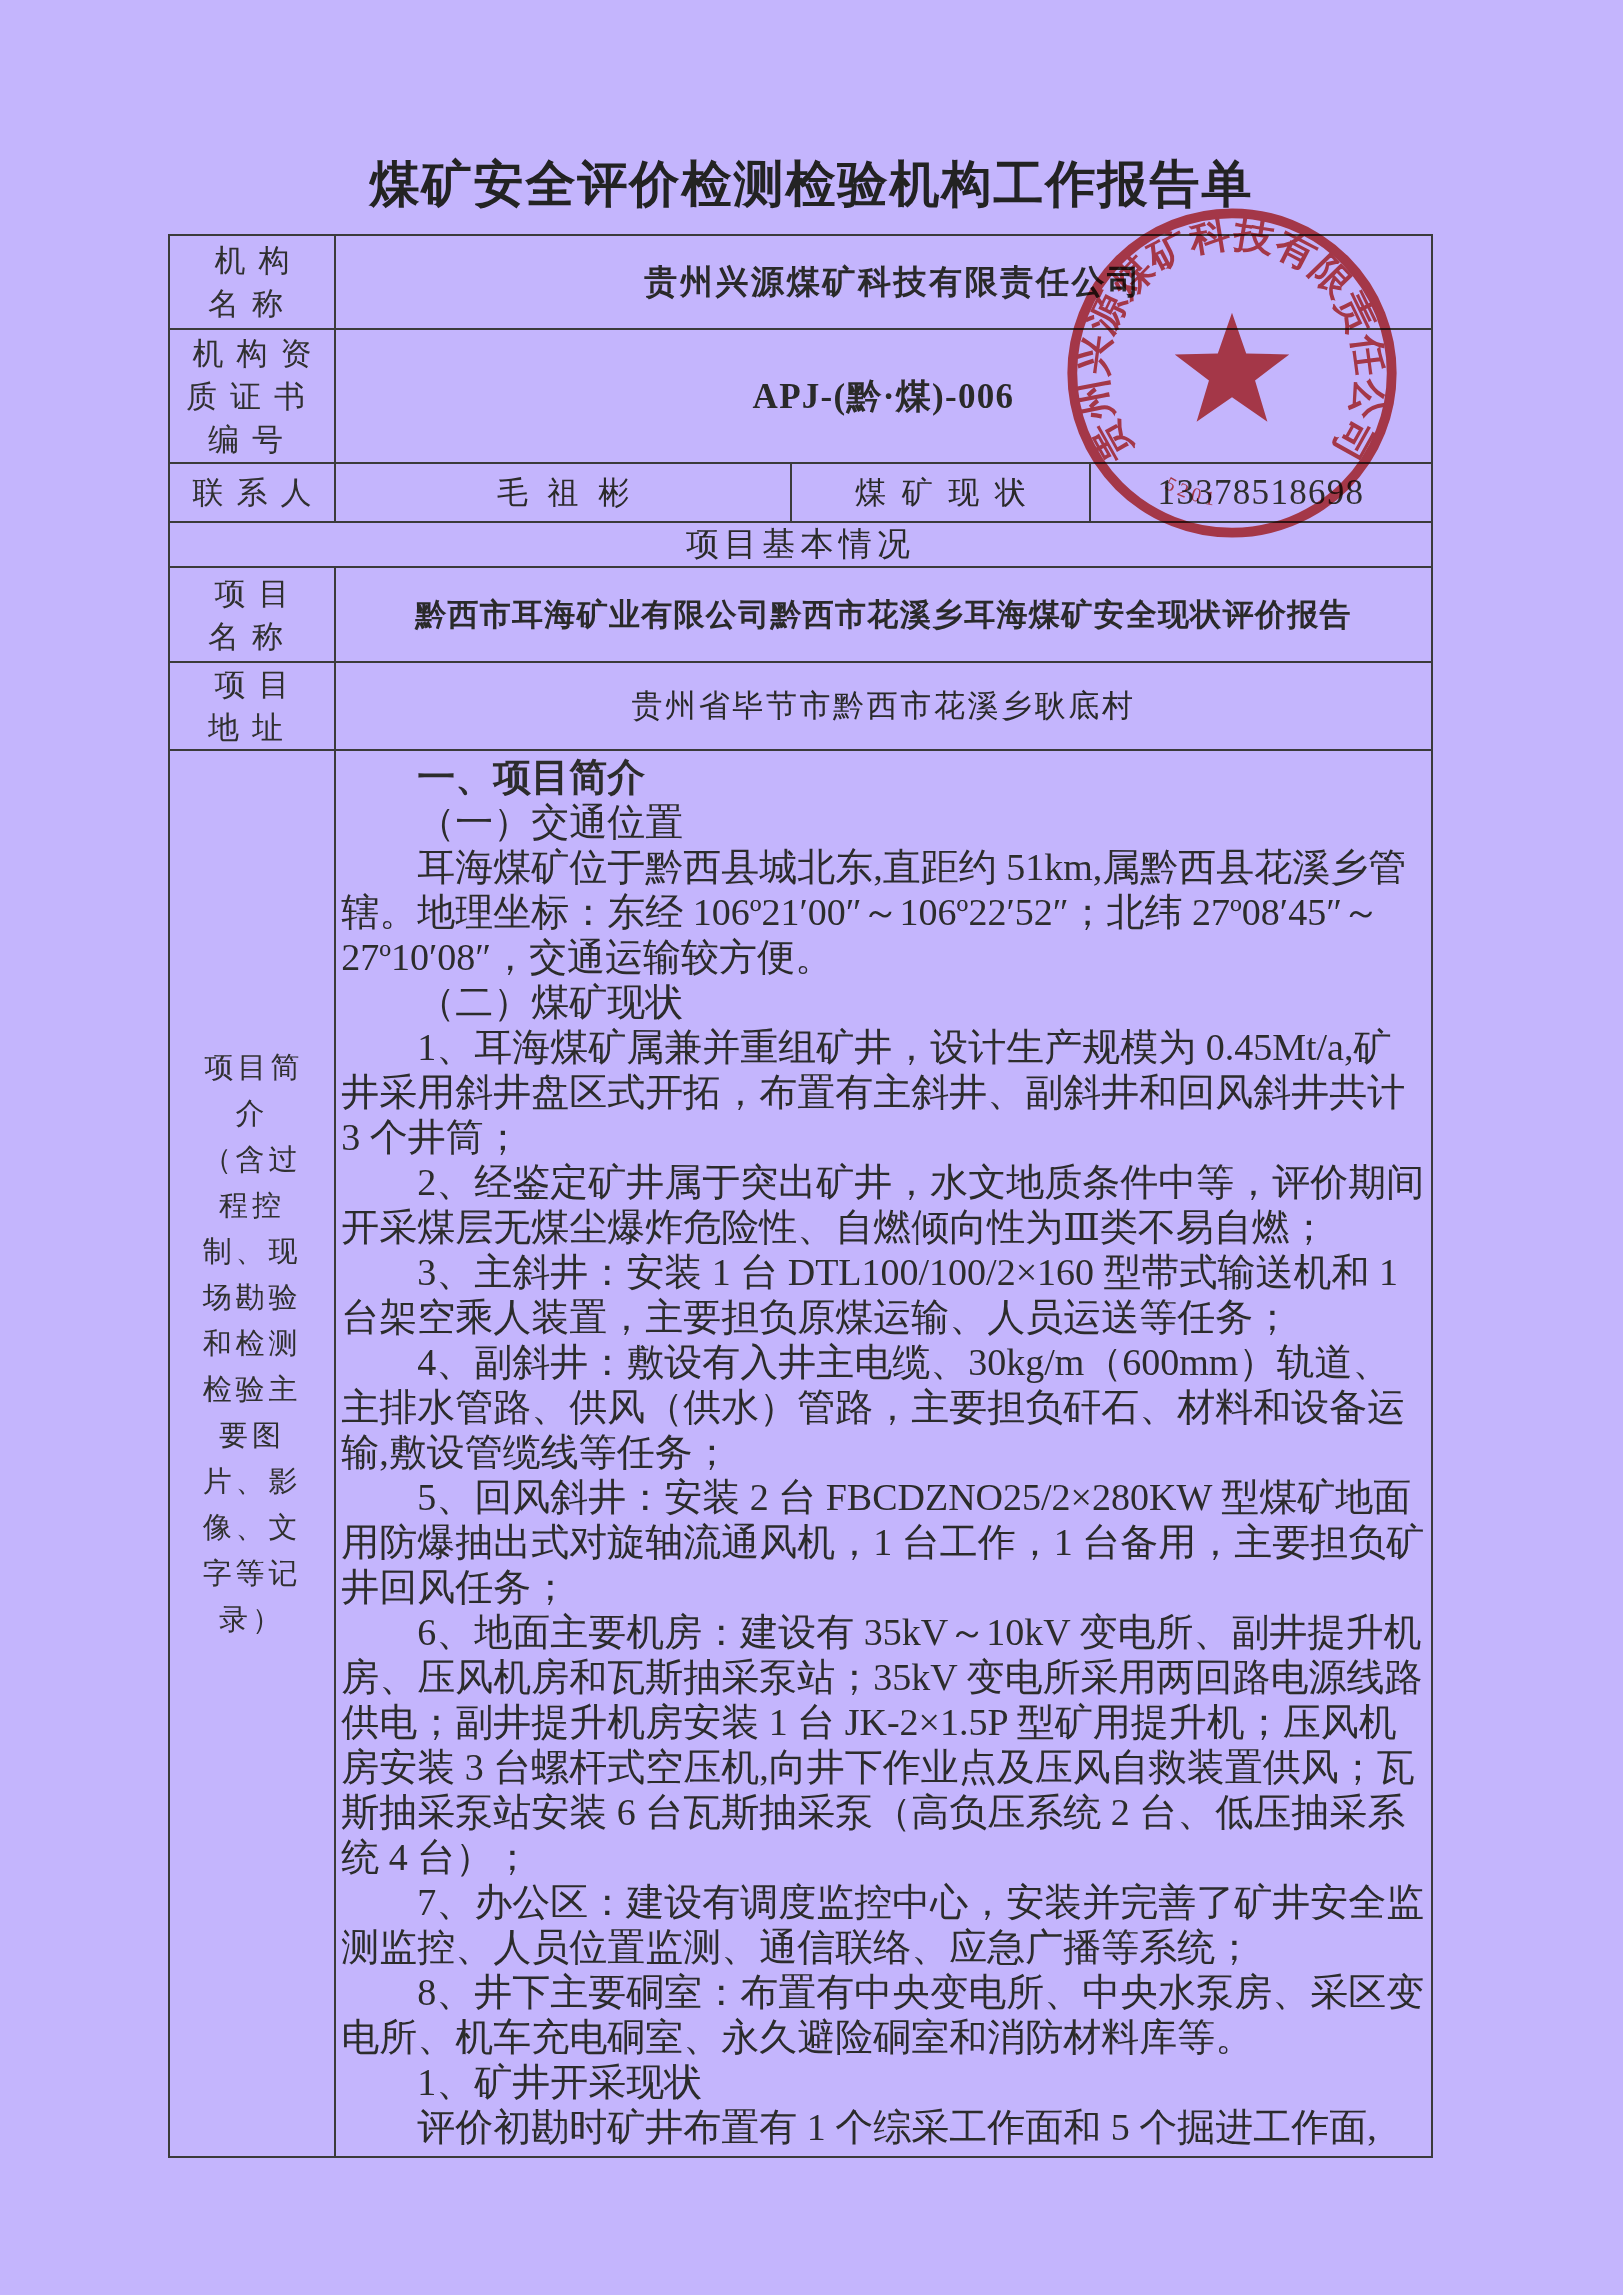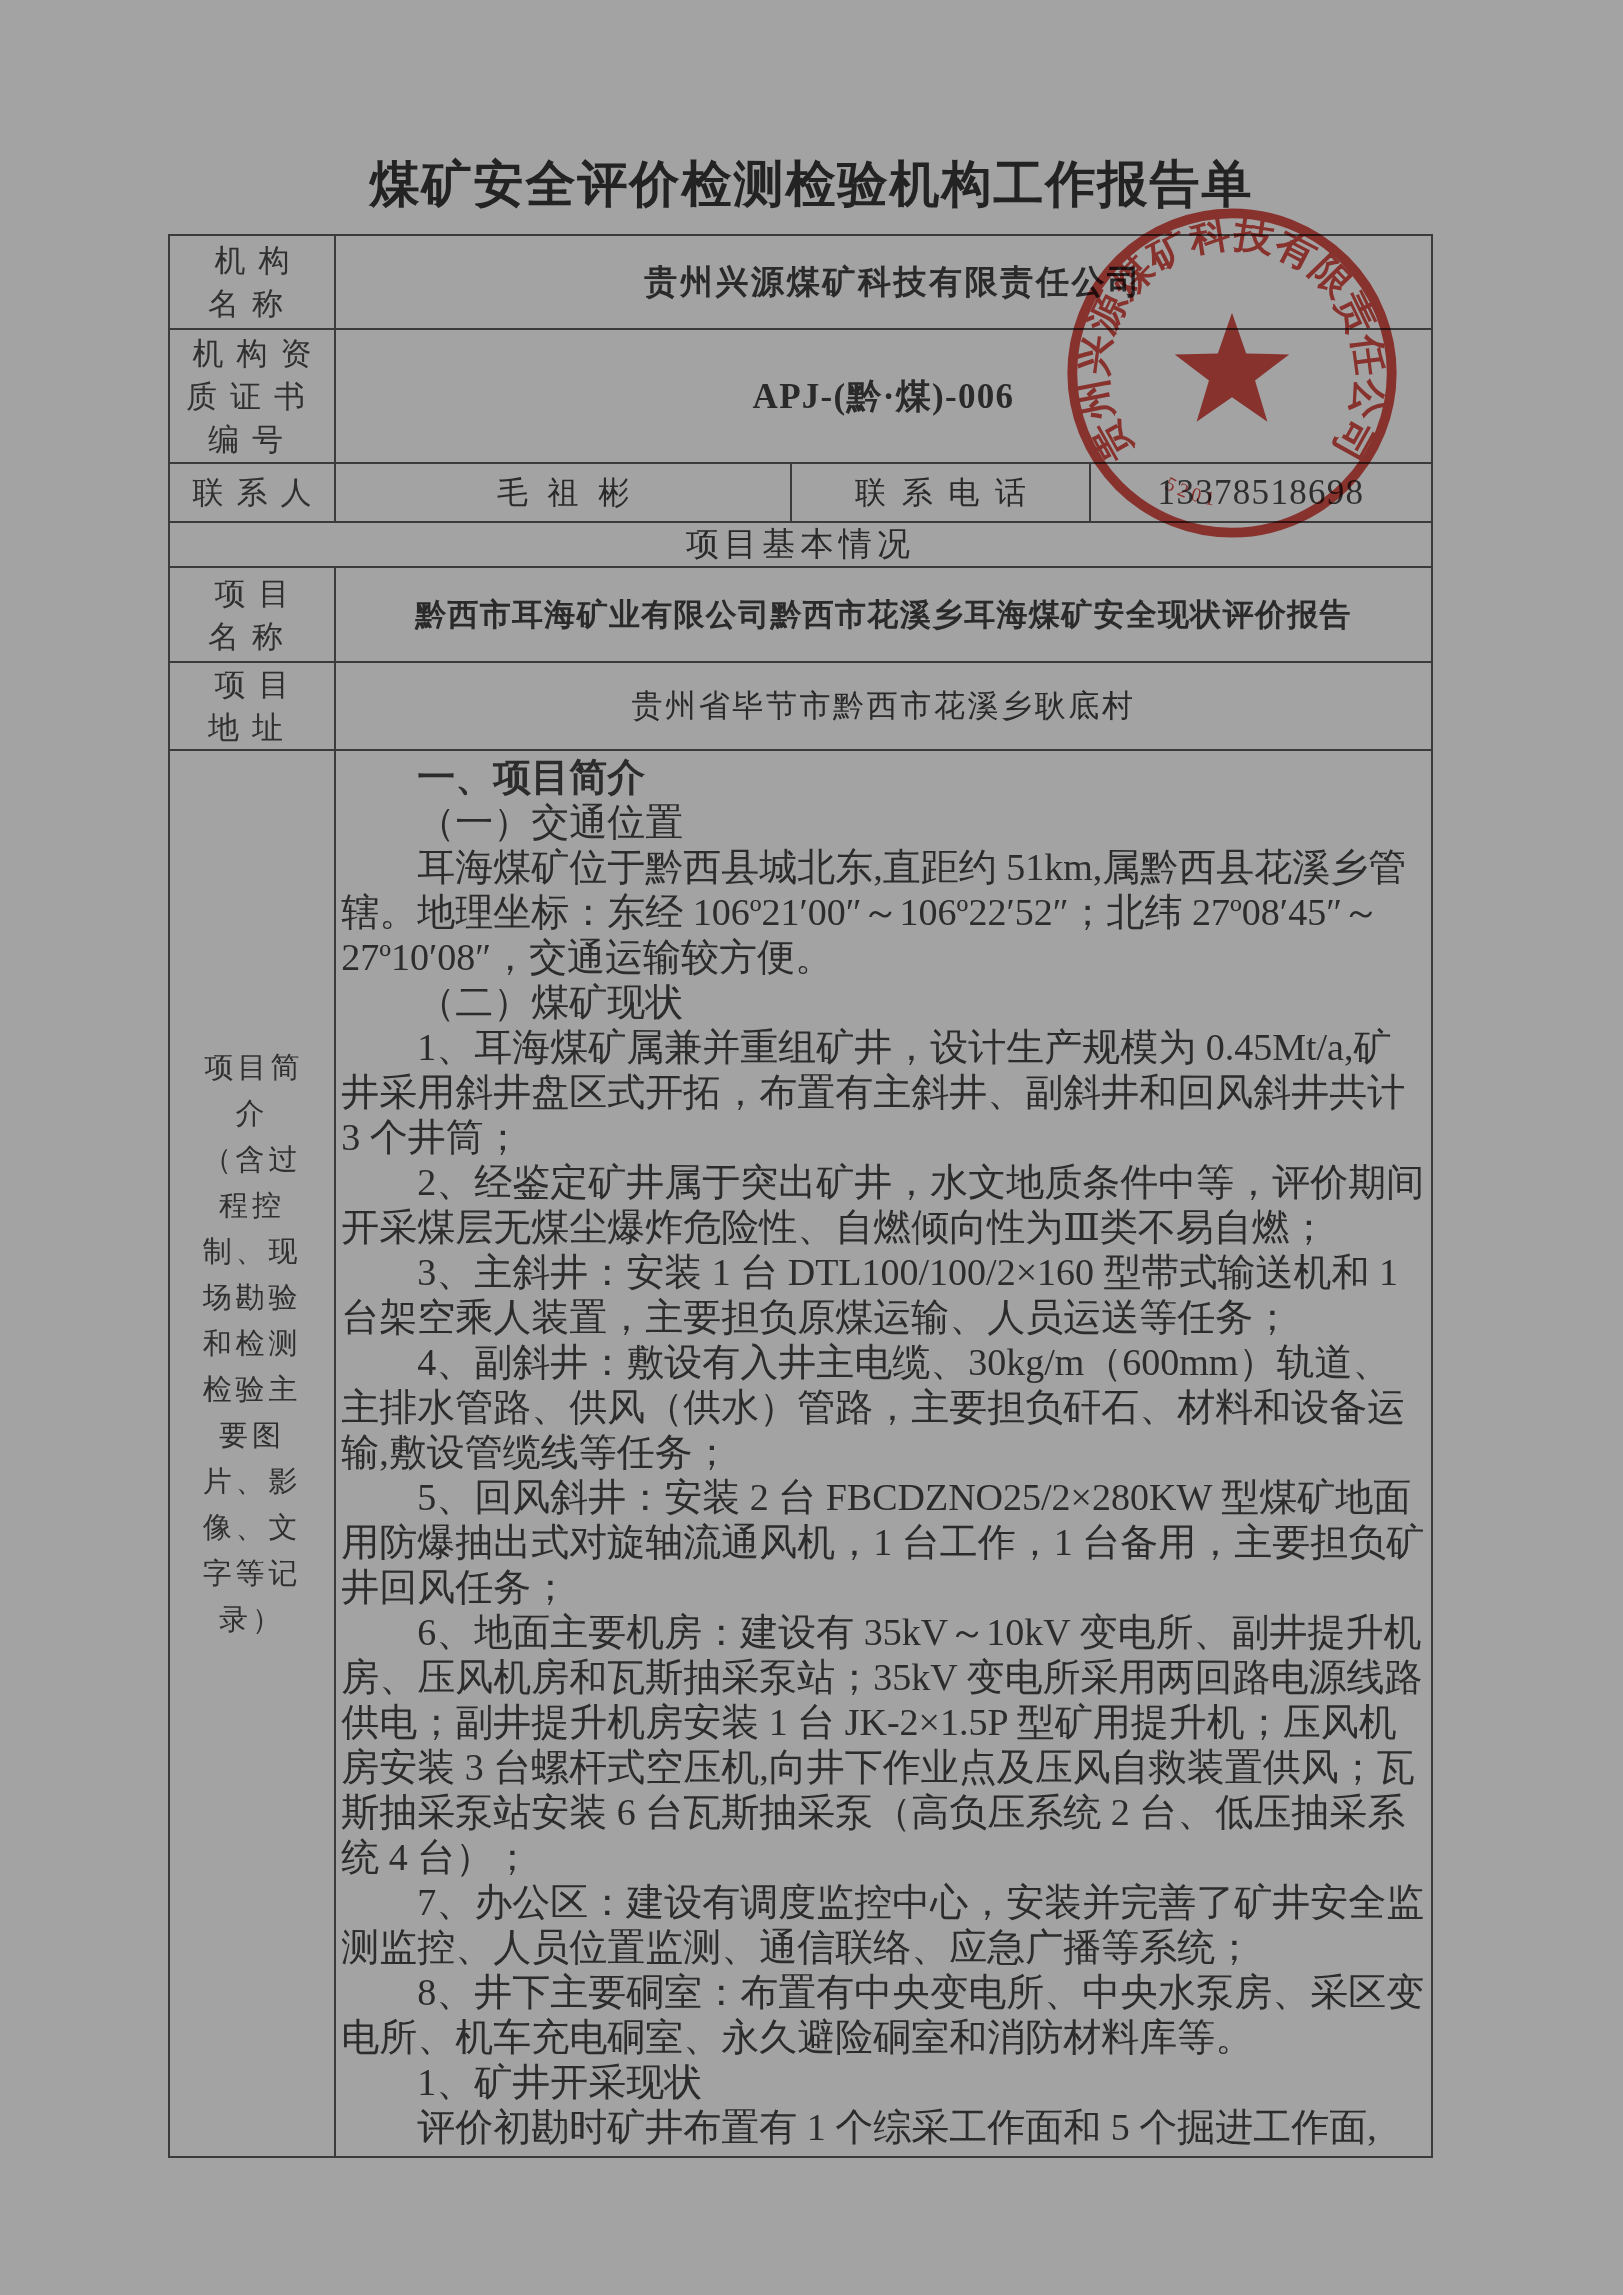--- a/index.html
+++ b/index.html
@@ -1,19 +1,19 @@
 <!DOCTYPE html>
 <html style="font-size:10.5px"><head>
 <meta charset="utf-8">
 <style>
   html,body{margin:0;padding:0;background:#e8e8e8;}
   .page{
     position:relative;
     width:1623px;height:2295px;
-    background:#a3a3a3;
+    background:#c4b5fd;
     font-family:"Liberation Serif","DejaVu Serif",serif;
     color:#2a2a2a;
     overflow:hidden;
   }
   .title{
     position:absolute;top:151px;left:0;width:100%;
     text-align:center;font-size:50px;font-weight:bold;
     letter-spacing:2px;color:#232323;
   }
   .report-table{
@@ -88,21 +88,21 @@
     <div class="trow h-cert">
       <div class="lab">机构资
 质证书
 编号</div>
       <div class="val v-cert">APJ-(黔·煤)-006</div>
     </div>
 
     <div class="trow h-contact">
       <div class="lab">联系人</div>
       <div class="val v-contact-name">毛祖彬</div>
-      <div class="val v-contact-phlabel">联系电话</div>
+      <div class="val v-contact-phlabel">煤矿现状</div>
       <div class="val v-phone">13378518698</div>
     </div>
 
     <div class="trow h-section">
       <div class="val v-section">项目基本情况</div>
     </div>
 
     <div class="trow h-pname">
       <div class="lab">项目
 名称</div>

